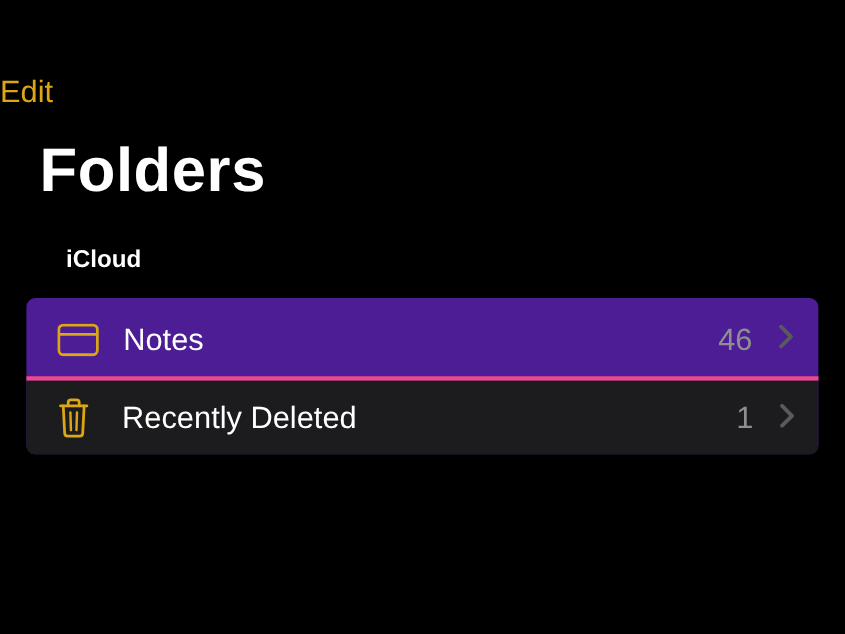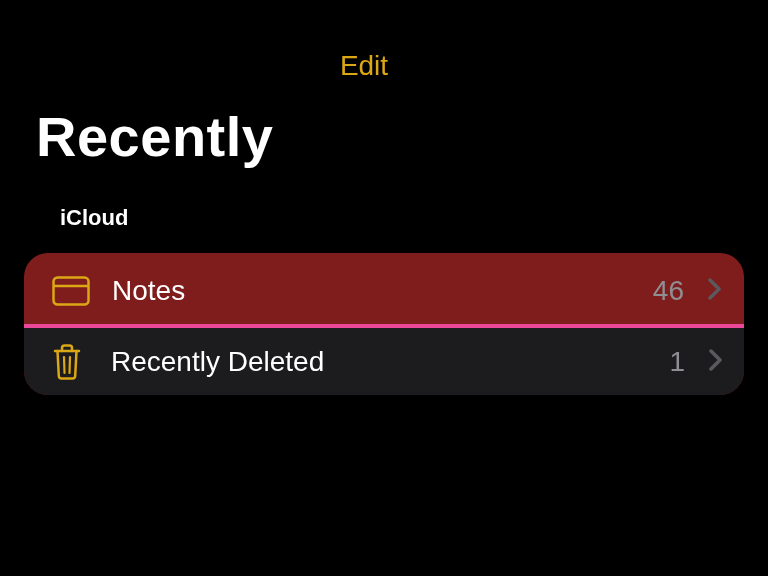--- a/index.html
+++ b/index.html
@@ -10,22 +10,22 @@
     }
     body {
       width: 768px;
       height: 576px;
       background: #000;
       font-family: -apple-system, BlinkMacSystemFont, "Helvetica Neue", sans-serif;
       overflow: hidden;
     }
     .header {
       display: flex;
-      justify-content: center;
-      padding: 50px 40px 0 0;
+      justify-content: flex-start;
+      padding: 68px 40px 0 0;
     }
     .edit-btn {
       background: none;
       border: none;
       color: #dca714;
       font-size: 28px;
       font-weight: 400;
       cursor: pointer;
     }
     .page-title {
@@ -36,22 +36,22 @@
       letter-spacing: 0.5px;
     }
     .section-header {
       color: #fff;
       font-size: 22px;
       font-weight: 700;
       padding: 36px 0 0 60px;
     }
     .folder-list {
       margin: 22px 24px 0 24px;
-      background: #7f1d1d;
-      border-radius: 24px;
+      background: #4c1d95;
+      border-radius: 8px;
       overflow: hidden;
     }
     .folder-row {
       display: flex;
       align-items: center;
       height: 76px;
       padding: 0 22px 0 28px;
     }
     .folder-row:first-child {
       border-bottom: 1px solid rgba(255,255,255,0.06);
@@ -84,21 +84,21 @@
       margin-right: 24px;
     }
   </style>
 </head>
 <body>
 
 <div class="header">
   <button class="edit-btn">Edit</button>
 </div>
 
-<h1 class="page-title">Recently</h1>
+<h1 class="page-title">Folders</h1>
 
 <h2 class="section-header">iCloud</h2>
 
 <div class="folder-list">
 
   <div class="folder-row">
     <span class="row-icon">
       <svg width="38" height="30" viewBox="0 0 38 30" fill="none">
         <rect x="1.5" y="1.5" width="35" height="27" rx="4" stroke="#dca714" stroke-width="2.5"></rect>
         <line x1="1.5" y1="10" x2="36.5" y2="10" stroke="#dca714" stroke-width="2.5"></line>

